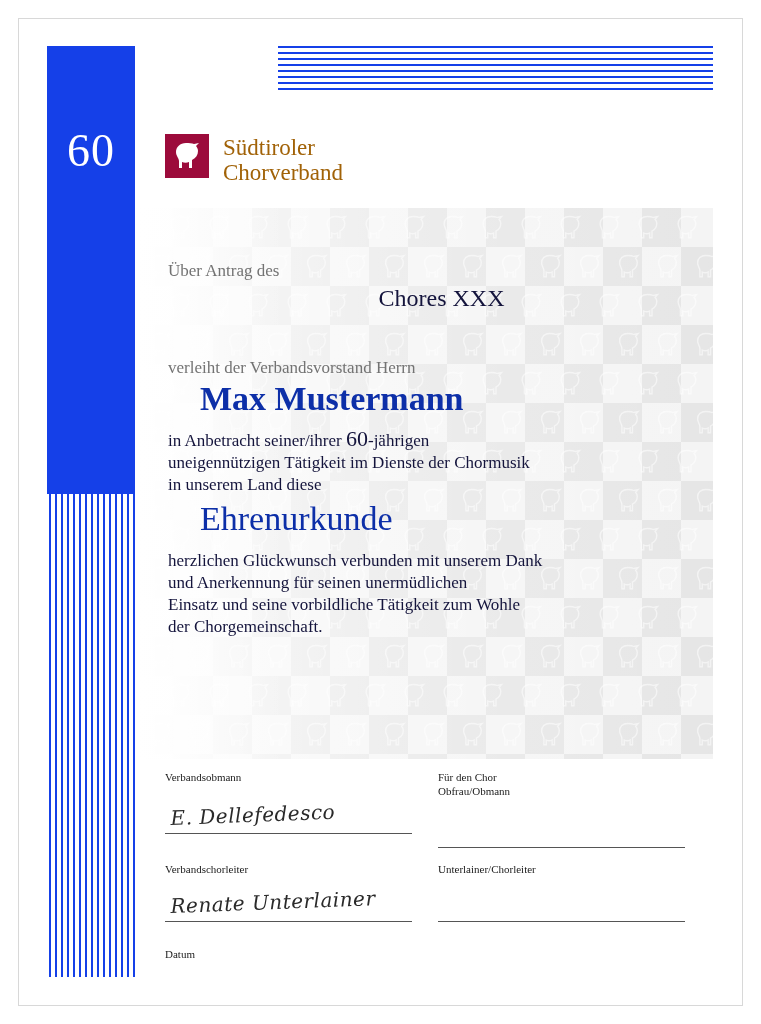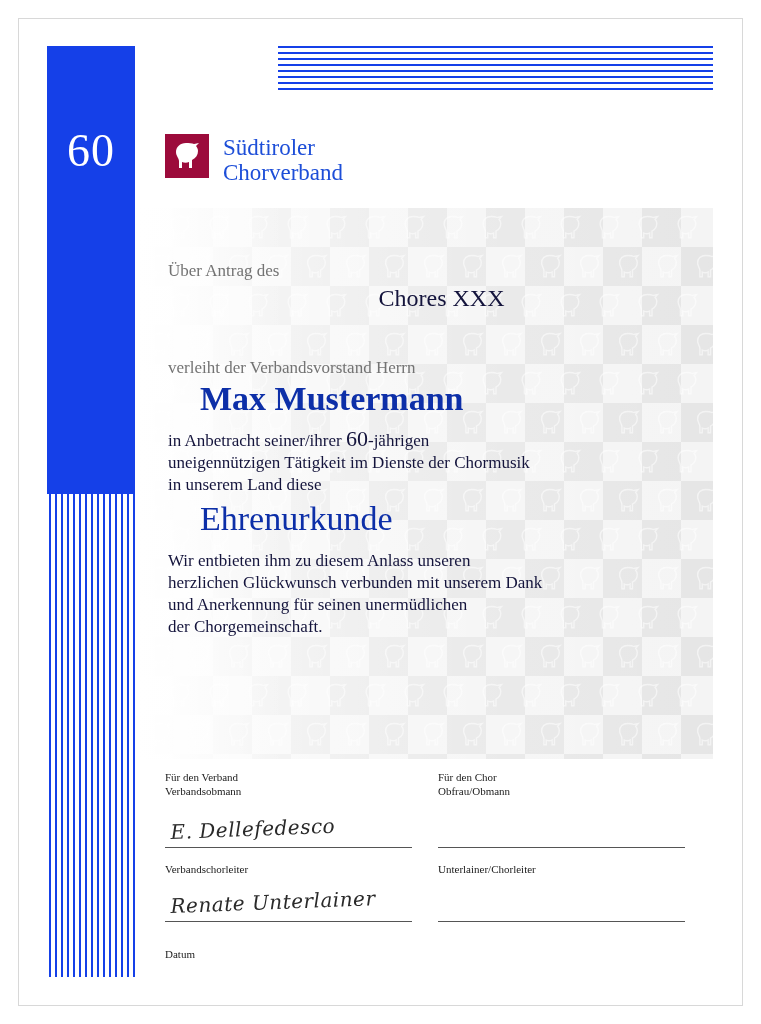--- a/index.html
+++ b/index.html
@@ -90,21 +90,21 @@
     background: #9c0b3b;
     position: relative;
     flex: 0 0 auto;
   }
   .logo-mark svg { position: absolute; left: 7px; top: 6px; }
   .logo-text {
     margin-left: 14px;
     font-family: "Liberation Serif", serif;
     font-size: 23px;
     line-height: 25px;
-    color: #1d4ed8;
+    color: #a16207;
     padding-top: 1px;
   }
 
   
   .pattern-panel {
     position: absolute;
     left: 0; top: 114px;
     width: 578px; height: 551px;
     overflow: hidden;
     background:
@@ -1055,31 +1055,30 @@
 
       <div class="body-line">
         <span>in Anbetracht seiner/ihrer </span><span class="big-num">60</span><span>-jährigen</span>
       </div>
       <div class="body-line">uneigennützigen Tätigkeit im Dienste der Chormusik</div>
       <div class="body-line">in unserem Land diese</div>
 
       <div class="award-title">Ehrenurkunde</div>
 
       <div class="closing">
-        <div>Wir entbieten ihm zu diesem Anlass unseren</div>
         <div>herzlichen Glückwunsch verbunden mit unserem Dank</div>
         <div>und Anerkennung für seinen unermüdlichen</div>
+        <div>Einsatz und seine vorbildliche Tätigkeit zum Wohle</div>
         <div>der Chorgemeinschaft.</div>
       </div>
     </div>
 
     <div class="sig-area">
       <div class="sig-cols">
         <div class="sig-col">
-          <div class="sig-label">Für den Verband</div>
           <div class="sig-label">Verbandsobmann</div>
           <div class="sig-line">
             <span class="handwriting">E. Dellefedesco</span>
           </div>
         </div>
         <div class="sig-col">
           <div class="sig-label">Für den Chor</div>
           <div class="sig-label">Obfrau/Obmann</div>
           <div class="sig-line">
             <span class="handwriting"></span>

